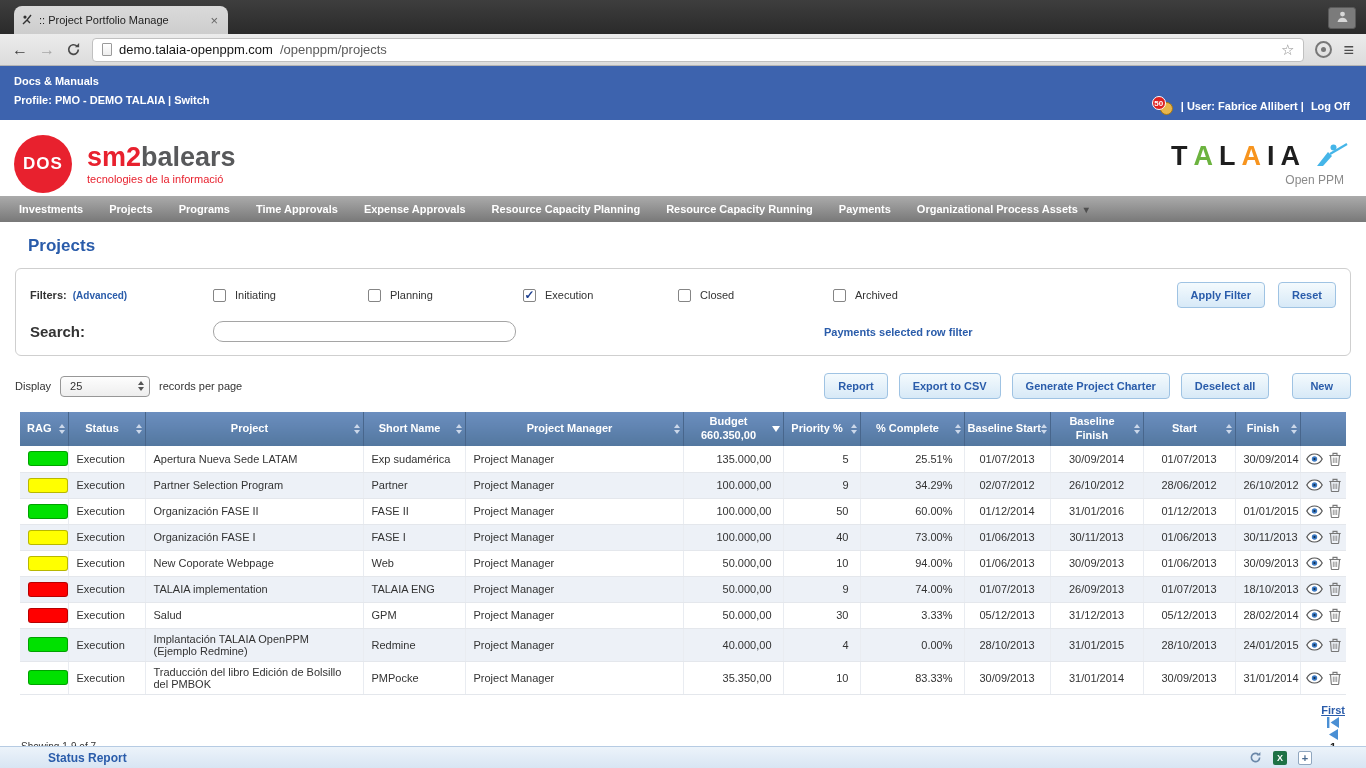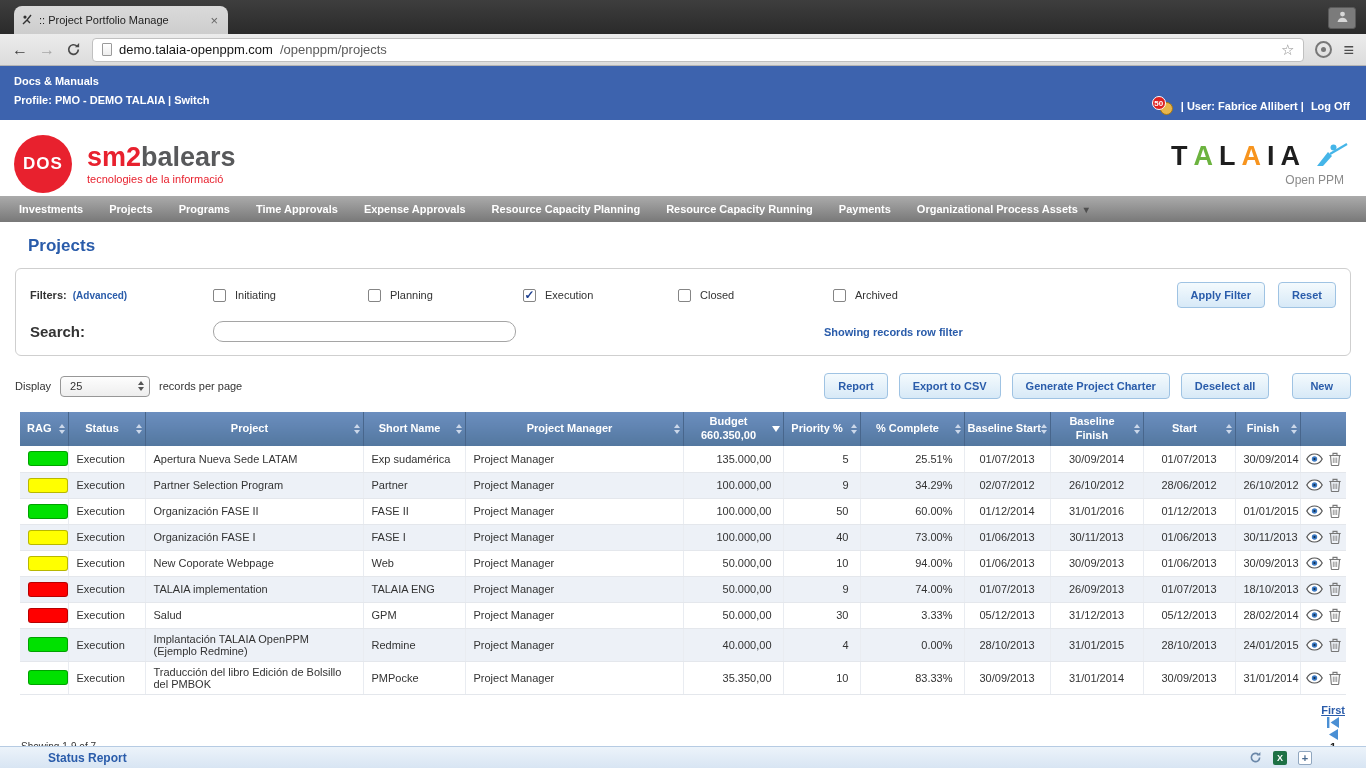--- a/index.html
+++ b/index.html
@@ -239,21 +239,21 @@
         </span>
       </div>
     <div class="filter-buttons">
       <button class="btn">Apply Filter</button>
       <button class="btn">Reset</button>
     </div>
   </div>
   <div class="filters-row2">
     <span class="search-label">Search:</span>
     <input class="search-input" value="" style="">
-    <span class="row-filter-note">Showing records row filter</span>
+    <span class="row-filter-note">Payments selected row filter</span>
   </div>
 </div>
 
 <div class="display-row">
   <span>Display</span>
   <div class="select">
     <span>25</span>
     <span class="stepper">
         <i class="s-up"></i>
         <i class="s-dn"></i>

